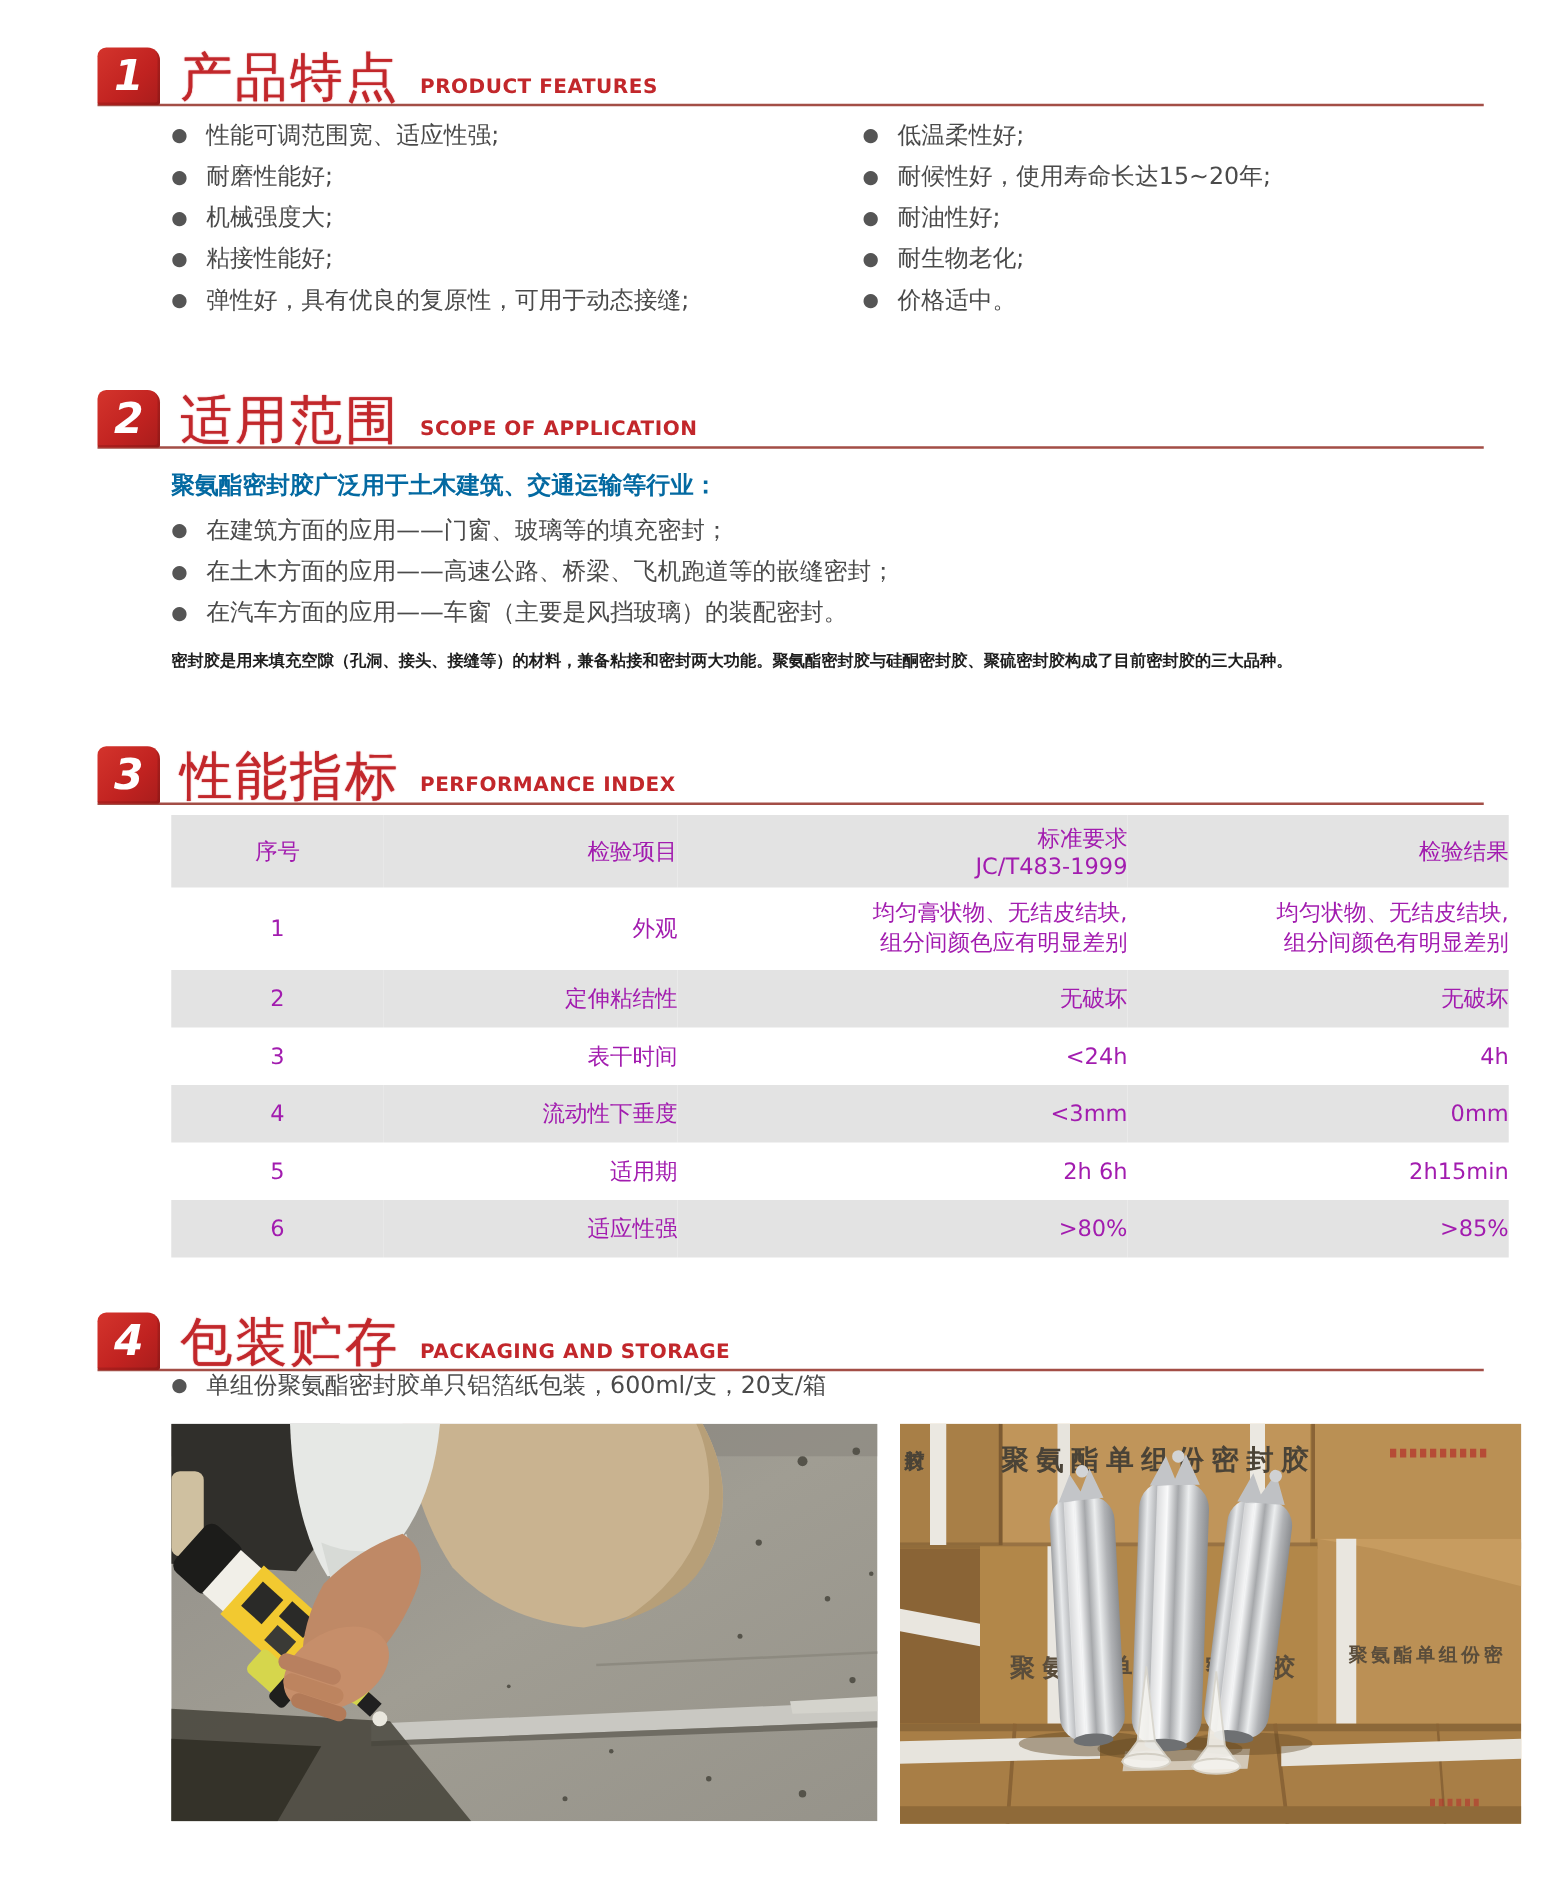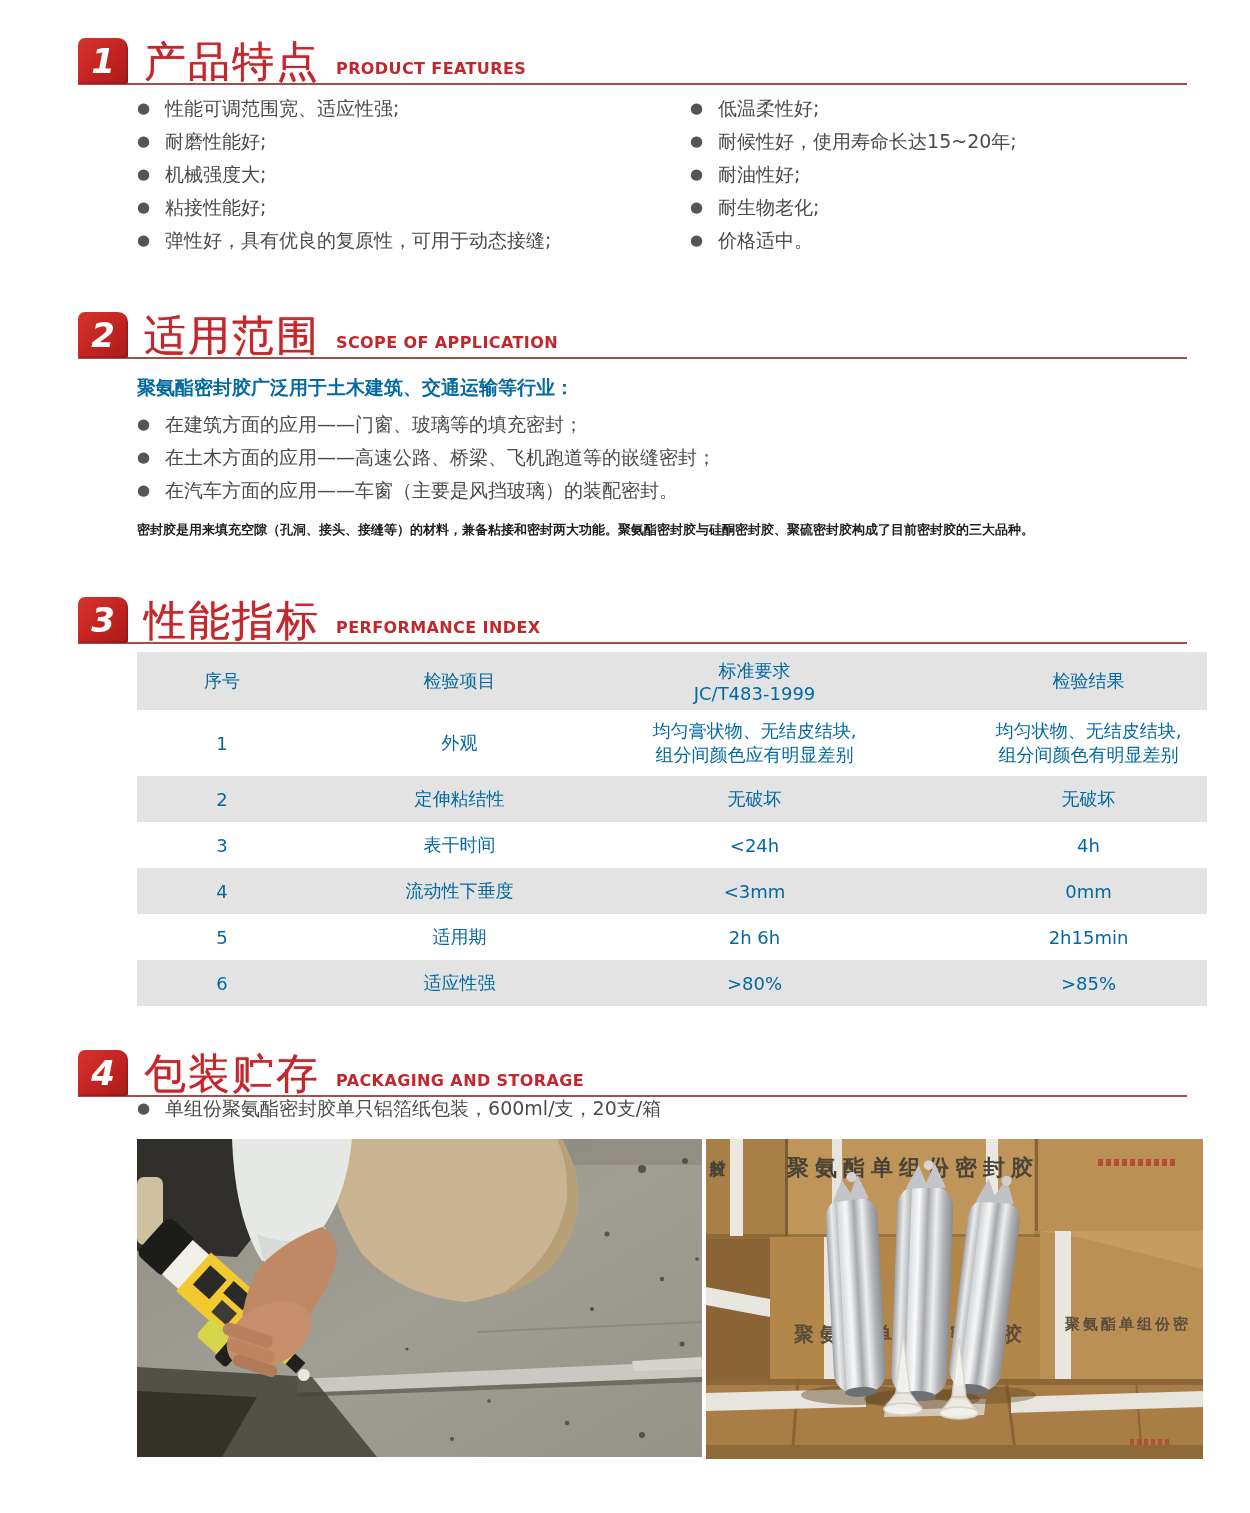--- a/index.html
+++ b/index.html
@@ -58,45 +58,45 @@
   .conclusion{
     font-size:13px;font-weight:bold;color:#1e1e1e;
     line-height:36px;margin-top:2px;padding-right:30px;
   }
   .scope-bullets li{margin-bottom:14px;}
 
   
   table.perf{
     border-collapse:collapse;table-layout:fixed;
     width:1070px;margin:8px 45px 0 137px;
-    font-size:18px;color:#0369a1;
+    font-size:18px;color:#a21caf;
   }
   table.perf col.c1{width:170px;}
   table.perf col.c2{width:235px;}
   table.perf col.c3{width:360px;}
   table.perf col.c4{width:305px;}
   table.perf th,table.perf td{
-    font-weight:normal;text-align:center;vertical-align:middle;
+    font-weight:normal;text-align:right;vertical-align:middle;
     padding:0;
   }
   table.perf .c1cell{text-align:center;}
   table.perf .c2cell{padding-left:70px;}
   table.perf .c3cell{padding-left:65px;}
   table.perf .c4cell{padding-left:68px;}
   table.perf thead tr{height:58px;background:#e3e3e3;}
   table.perf tbody tr{height:46px;}
   table.perf tbody tr:first-child{height:66px;}
   table.perf tbody tr:nth-child(even){background:#e3e3e3;}
   .preline{white-space:pre-line;line-height:24px;}
 
   
   .pack-bullet{margin-top:14px;}
   .pack-bullet li{font-size:18px;color:#3e3e3e;}
   .photos{
-    display:flex;gap:4px;margin:20px 45px 0 137px;
+    display:flex;gap:18px;margin:20px 45px 0 137px;
   }
   .photo{flex:0 0 auto;display:block;}
   svg text{font-family:"DejaVu Sans","Liberation Sans",sans-serif;}
 
   .spacer-s1{height:50px;}
   .spacer-s2{height:36px;}
   .spacer-s4{height:44px;}
 </style>
 </head>
 <body>

